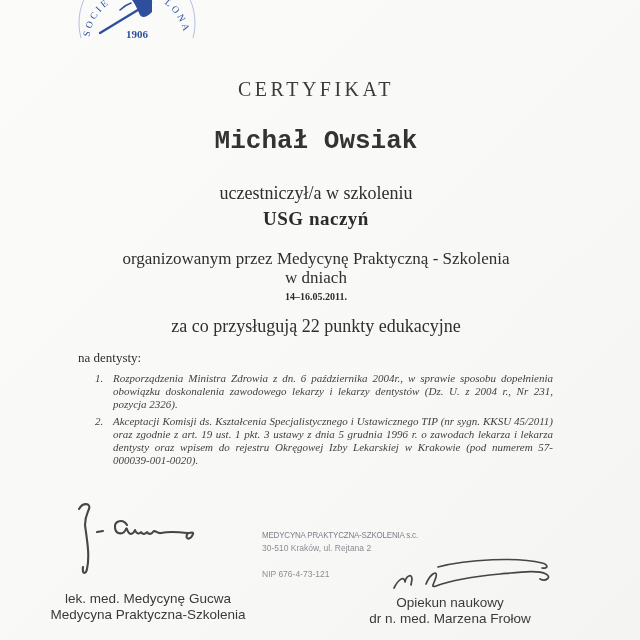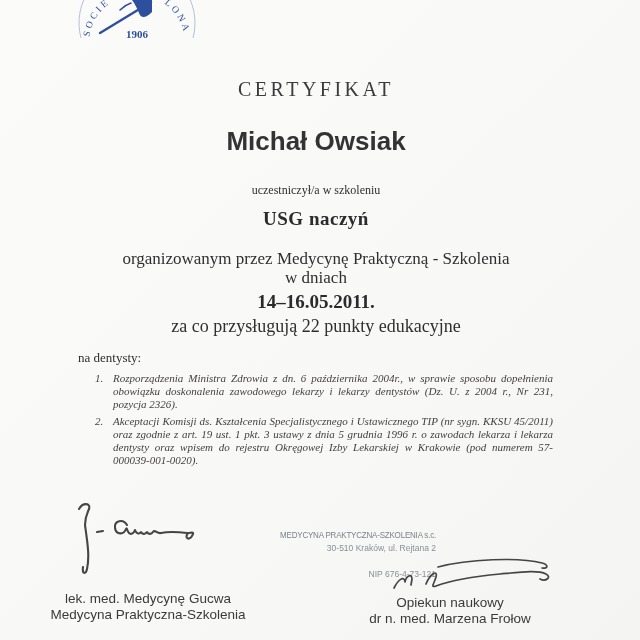--- a/index.html
+++ b/index.html
@@ -8,34 +8,34 @@
     width:640px;height:640px;
     background:linear-gradient(135deg,#fbfbfa 0%,#f8f8f7 60%,#f4f4f3 100%);
     font-family:"Liberation Serif", serif;
     color:#333;
     overflow:hidden;
   }
   .abs{position:absolute;}
   .center{text-align:center;width:632px;left:0;}
 
   .title{top:78px;font-size:20px;letter-spacing:3.5px;color:#3b3b3b;}
-  .recipient{top:126px;font-family:Liberation Sans, sans-serif;font-weight:bold;font-size:26px;color:#333;}
-  .participation{top:183px;font-size:12px;color:#2f2f2f;}
+  .recipient{top:126px;font-family:Liberation Mono, monospace;font-weight:bold;font-size:26px;color:#333;}
+  .participation{top:183px;font-size:18px;color:#2f2f2f;}
   .course{top:208px;font-size:19px;font-weight:bold;color:#2b2b2b;letter-spacing:0.5px;}
   .organizer{top:249px;font-size:17px;line-height:19px;color:#2f2f2f;}
-  .dates{top:291px;font-size:19px;font-weight:bold;color:#2b2b2b;font-family:Liberation Serif, serif;}
+  .dates{top:291px;font-size:10px;font-weight:bold;color:#2b2b2b;font-family:Liberation Serif, serif;}
   .points{top:316px;font-size:18px;color:#2f2f2f;}
 
   .basis-label{left:78px;top:350px;font-size:13px;color:#2f2f2f;}
   .basis-list{left:95px;top:372px;width:458px;}
   .basis-item{display:flex;font-style:italic;font-size:11px;line-height:13px;color:#423f3c;margin-bottom:4px;}
   .basis-num{width:18px;flex:none;}
   .basis-text{flex:1;text-align:justify;}
 
-  .stamp{left:262px;top:531px;width:174px;text-align:right;
+  .stamp{left:262px;top:531px;width:174px;text-align:left;
     font-family:"Liberation Sans",sans-serif;color:#84888f;}
   .stamp-l1{font-size:8px;letter-spacing:-0.2px;transform:scaleY(1.1);margin-bottom:3px;color:#7d828a;}
   .stamp-l2{font-size:8.5px;margin-bottom:16px;color:#8a8e95;}
   .stamp-l3{font-size:8.5px;color:#8a8e95;}
 
   .sig-block{font-family:"Liberation Sans",sans-serif;font-size:13.5px;line-height:16px;color:#3a3a3a;text-align:center;}
   .sig-left-block{left:40px;top:591px;width:216px;}
   .sig-right-block{left:352px;top:595px;width:196px;}
 
   svg{display:block;}

